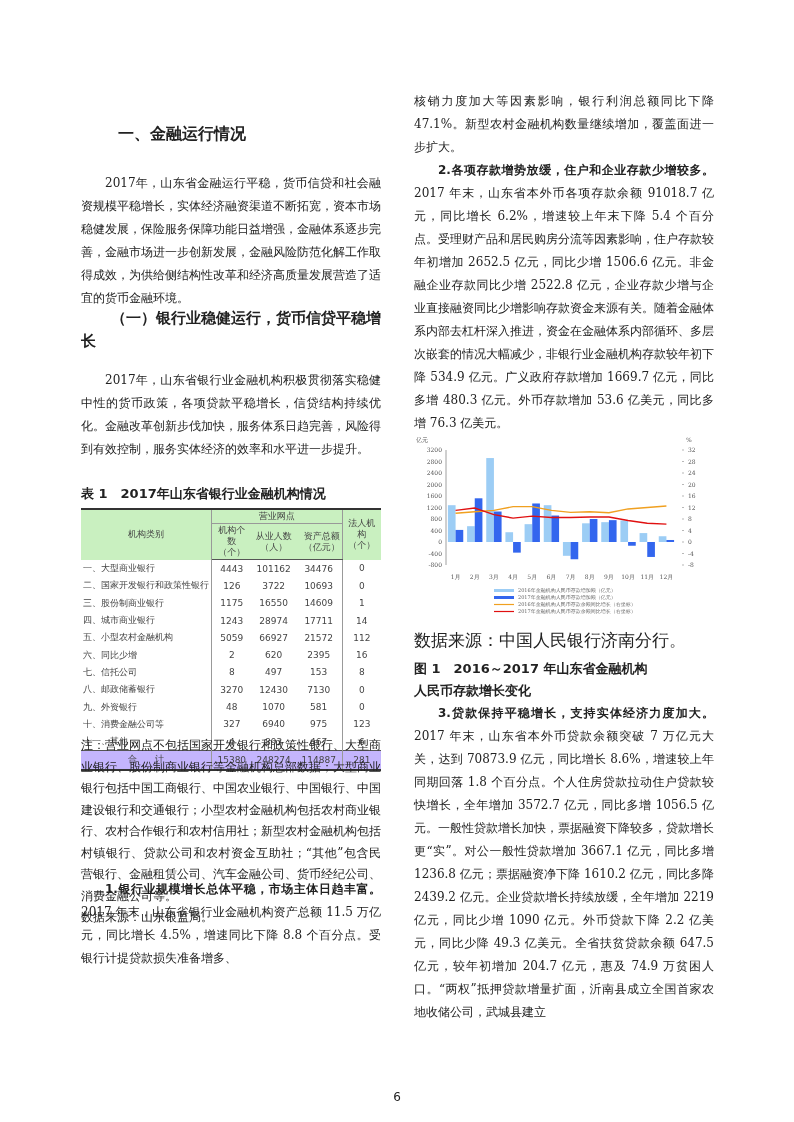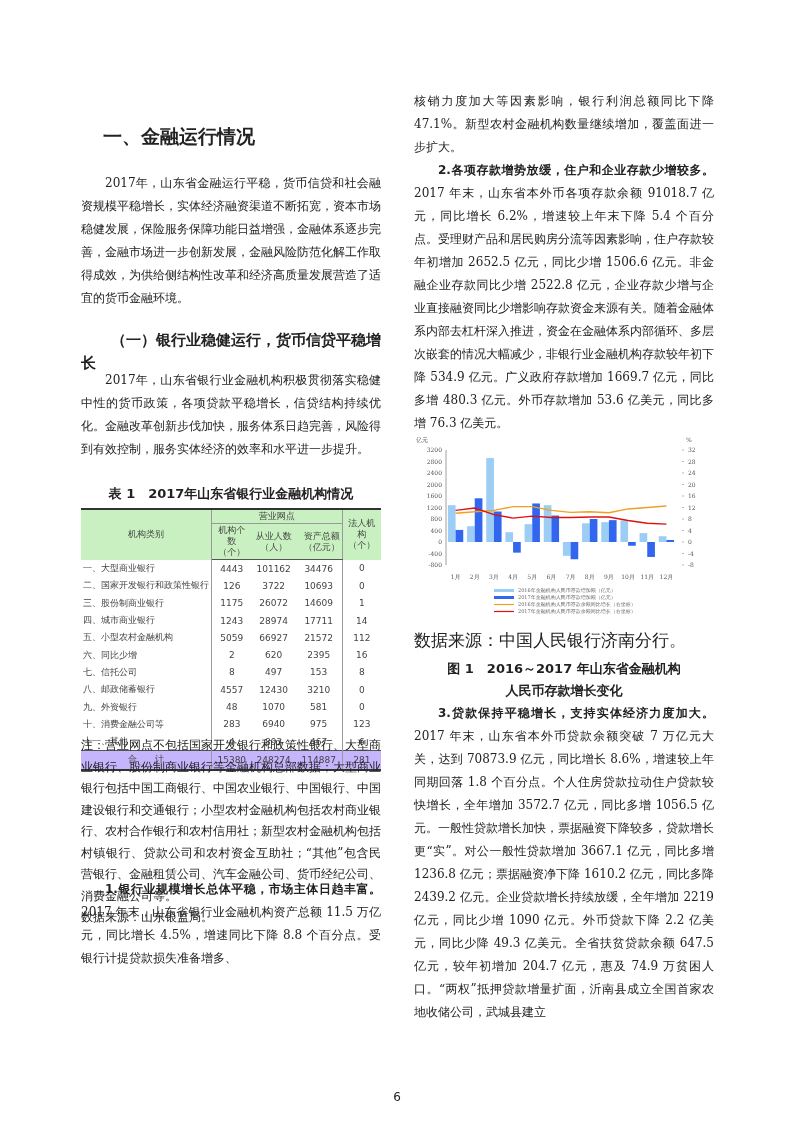--- a/index.html
+++ b/index.html
@@ -2,42 +2,42 @@
 <html><head>
 <meta charset="utf-8">
 <style>
   html, body { margin:0; padding:0; background:#fff; }
   body { width:794px; height:1122px; position:relative; font-family:"DejaVu Serif","Liberation Serif",serif; color:#222; overflow:hidden; }
   .col { position:absolute; top:0; width:300px; }
   .left { left:81px; }
   .right { left:414px; }
   p { margin:0; font-size:12px; line-height:23px; text-align:justify; }
   .indent { text-indent:2em; }
-  .h1 { position:absolute; left:103px; top:124px; font-family:"DejaVu Sans","Liberation Sans",sans-serif; font-size:19px; font-weight:bold; }
+  .h1 { position:absolute; left:118px; top:124px; font-family:"DejaVu Sans","Liberation Sans",sans-serif; font-size:16px; font-weight:bold; }
   .h2 { font-family:"DejaVu Sans","Liberation Sans",sans-serif; font-size:15px; font-weight:bold; line-height:23px; text-indent:2em; }
-  .caption { font-family:"DejaVu Sans","Liberation Sans",sans-serif; font-size:13px; font-weight:bold; text-align:center; line-height:22px; }
+  .caption { font-family:"DejaVu Sans","Liberation Sans",sans-serif; font-size:13px; font-weight:bold; text-align:left; line-height:22px; }
   .note { font-size:12px; line-height:21.5px; text-align:justify; }
   .bold { font-weight:bold; font-family:"DejaVu Sans","Liberation Sans",sans-serif; }
   table.t1 { border-collapse:collapse; width:300px; font-size:9px; font-family:"DejaVu Sans","Liberation Sans",sans-serif; color:#444; }
   table.t1 th { background:#c9f0c0; font-weight:normal; padding:1px 2px; line-height:11px; }
   table.t1 td { padding:0 2px; height:17.3px; text-align:center; }
   table.t1 td.lbl { text-align:left; border-right:1px solid #999; white-space:nowrap; }
   table.t1 tr.total td { background:#c4b5fd; border-top:1px solid #555; border-bottom:2px solid #333; }
   table.t1 thead tr:first-child th { border-top:2px solid #333; }
   table.t1 thead tr:last-child th { border-bottom:1px solid #555; }
   .pageno { position:absolute; top:1090px; left:0; width:794px; text-align:center; font-size:12px; font-family:"DejaVu Sans","Liberation Sans",sans-serif; }
 </style>
 </head>
 <body>
 
 <div class="h1">一、金融运行情况</div>
 
 <div class="col left">
   <p class="indent" style="position:absolute;top:172px;width:300px;">2017年，山东省金融运行平稳，货币信贷和社会融资规模平稳增长，实体经济融资渠道不断拓宽，资本市场稳健发展，保险服务保障功能日益增强，金融体系逐步完善，金融市场进一步创新发展，金融风险防范化解工作取得成效，为供给侧结构性改革和经济高质量发展营造了适宜的货币金融环境。</p>
-  <div class="h2" style="position:absolute;top:329px;width:300px;">（一）银行业稳健运行，货币信贷平稳增长</div>
+  <div class="h2" style="position:absolute;top:307px;width:300px;">（一）银行业稳健运行，货币信贷平稳增长</div>
   <p class="indent" style="position:absolute;top:369px;width:300px;">2017年，山东省银行业金融机构积极贯彻落实稳健中性的货币政策，各项贷款平稳增长，信贷结构持续优化。金融改革创新步伐加快，服务体系日趋完善，风险得到有效控制，服务实体经济的效率和水平进一步提升。</p>
   <div class="caption" style="position:absolute;top:483px;width:300px;">表 1　2017年山东省银行业金融机构情况</div>
 
   <div style="position:absolute;top:508px;width:300px;">
     <table class="t1">
       <thead>
         <tr>
           <th rowspan="2" style="width:100px;border-right:1px solid #999;">机构类别</th>
           <th colspan="3" style="border-bottom:1px solid #999;border-right:1px solid #999;">营业网点</th>
           <th rowspan="2">法人机构（个）</th>
@@ -59,21 +59,21 @@
           <tr>
             <td class="lbl">二、国家开发银行和政策性银行</td>
             <td>126</td>
             <td>3722</td>
             <td style="border-right: 1px solid rgb(153, 153, 153);">10693</td>
             <td>0</td>
           </tr>
           <tr>
             <td class="lbl">三、股份制商业银行</td>
             <td>1175</td>
-            <td>26072</td>
+            <td>16550</td>
             <td style="border-right: 1px solid rgb(153, 153, 153);">14609</td>
             <td>1</td>
           </tr>
           <tr>
             <td class="lbl">四、城市商业银行</td>
             <td>1243</td>
             <td>28974</td>
             <td style="border-right: 1px solid rgb(153, 153, 153);">17711</td>
             <td>14</td>
           </tr>
@@ -93,35 +93,35 @@
           </tr>
           <tr>
             <td class="lbl">七、信托公司</td>
             <td>8</td>
             <td>497</td>
             <td style="border-right: 1px solid rgb(153, 153, 153);">153</td>
             <td>8</td>
           </tr>
           <tr>
             <td class="lbl">八、邮政储蓄银行</td>
-            <td>4557</td>
+            <td>3270</td>
             <td>12430</td>
-            <td style="border-right: 1px solid rgb(153, 153, 153);">3210</td>
+            <td style="border-right: 1px solid rgb(153, 153, 153);">7130</td>
             <td>0</td>
           </tr>
           <tr>
             <td class="lbl">九、外资银行</td>
             <td>48</td>
             <td>1070</td>
             <td style="border-right: 1px solid rgb(153, 153, 153);">581</td>
             <td>0</td>
           </tr>
           <tr>
             <td class="lbl">十、消费金融公司等</td>
-            <td>283</td>
+            <td>327</td>
             <td>6940</td>
             <td style="border-right: 1px solid rgb(153, 153, 153);">975</td>
             <td>123</td>
           </tr>
           <tr>
             <td class="lbl">十一、其他</td>
             <td>4</td>
             <td>893</td>
             <td style="border-right: 1px solid rgb(153, 153, 153);">467</td>
             <td>6</td>

